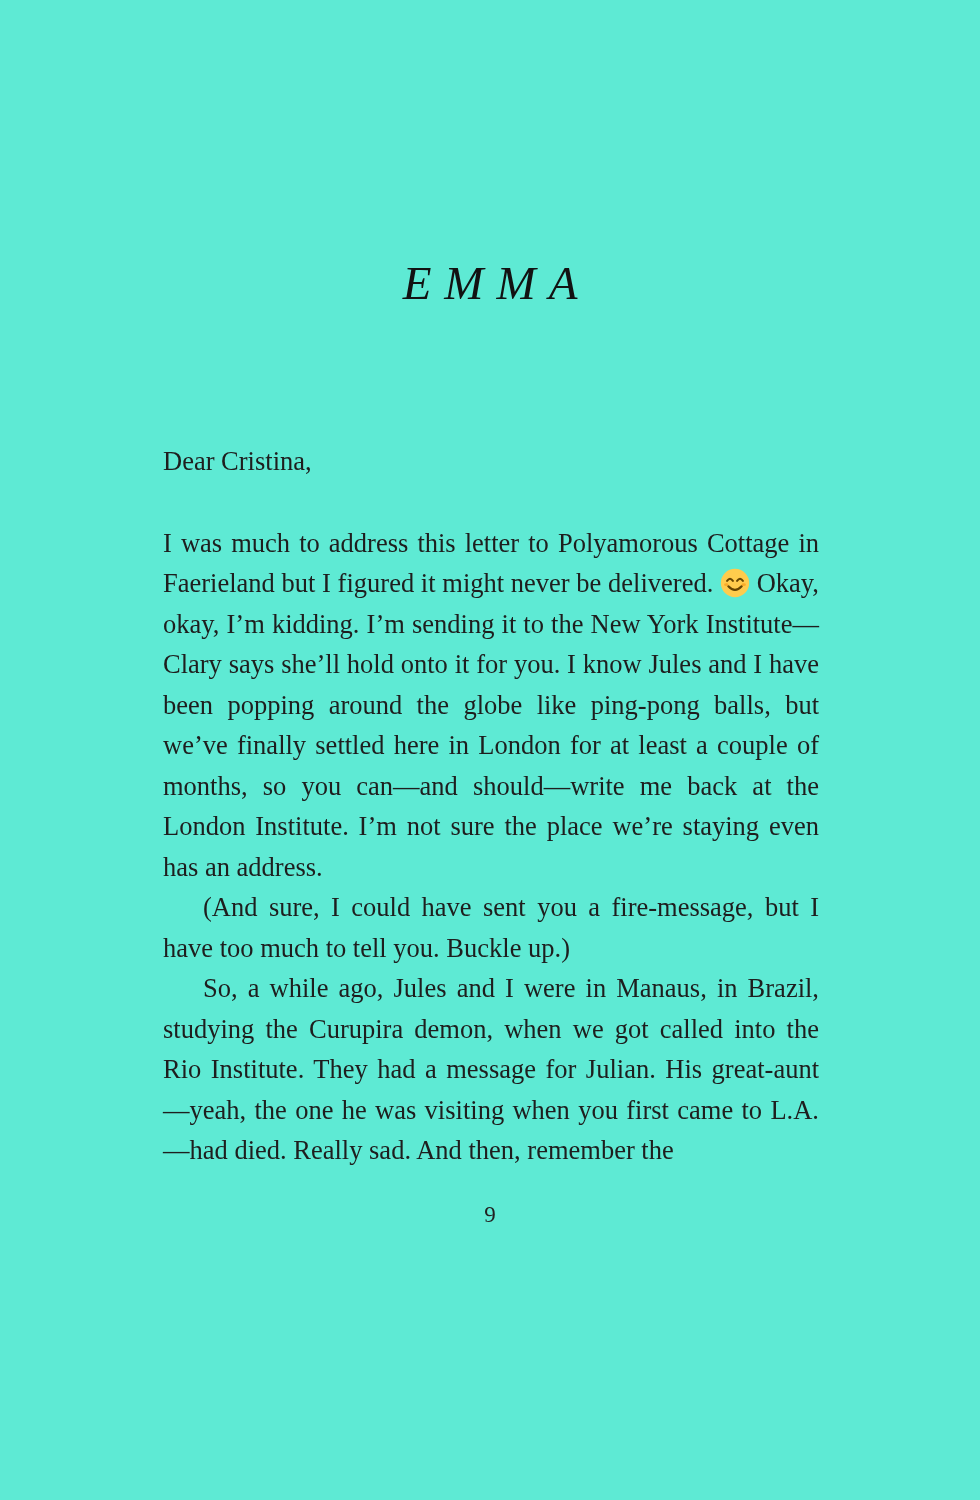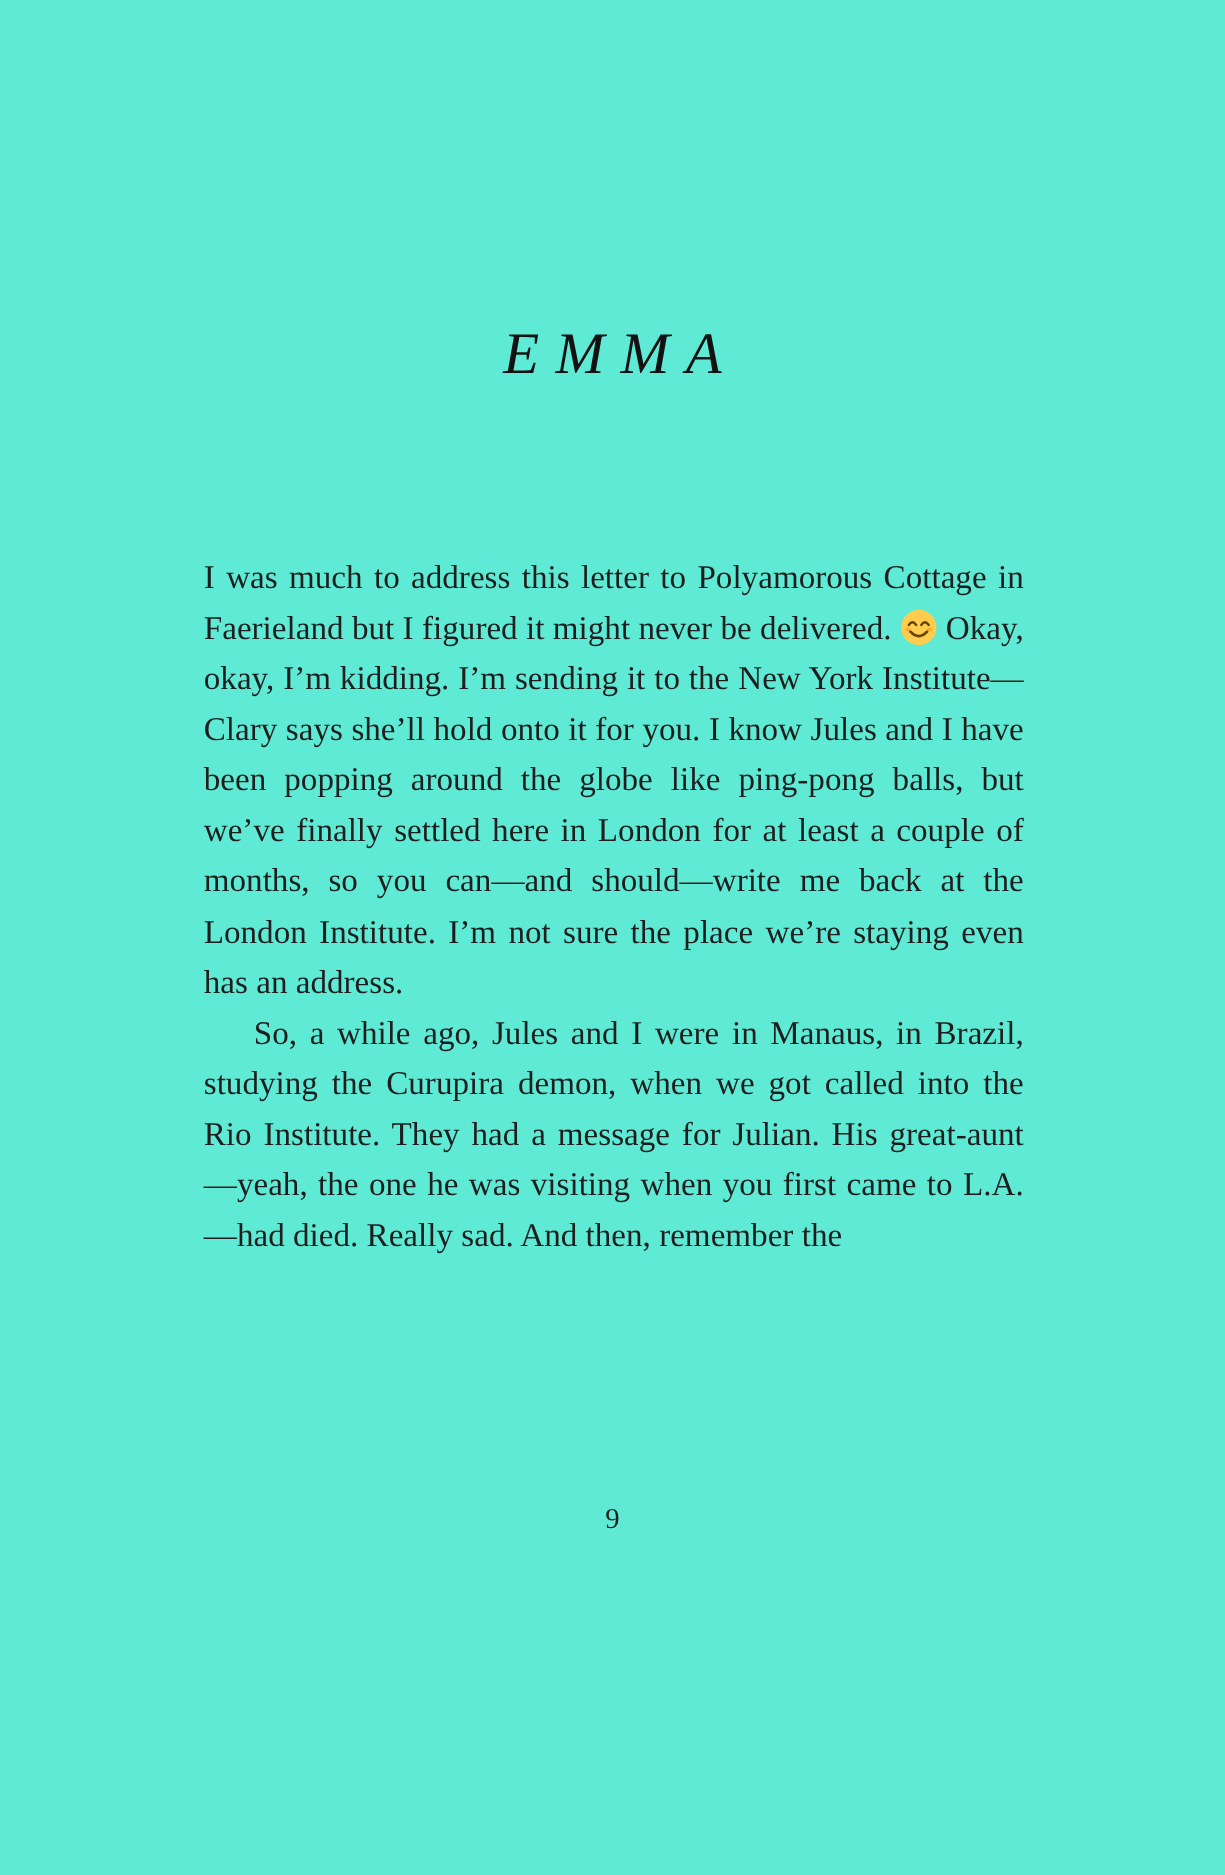--- a/index.html
+++ b/index.html
@@ -71,36 +71,38 @@
 </style>
 </head>
 <body>
 
 <div class="book-page">
 
   <h1 class="chapter-title">EMMA</h1>
 
   <div class="letter-body">
 
+    <p class="salutation">Dear Cristina,</p>
 
     <p class="para">
       <span>I was much to address this letter to Polyamorous Cottage in Faerieland but I figured it might never be delivered.</span>
       <span class="emoji-icon">
         <svg viewBox="0 0 36 36" xmlns="http://www.w3.org/2000/svg" aria-hidden="true">
           <circle cx="18" cy="18" r="17" fill="#ffcc4d"></circle>
           <path d="M8.5 15.5 q3.5 -5 7 0" stroke="#664500" stroke-width="2.4" fill="none" stroke-linecap="round"></path>
           <path d="M20.5 15.5 q3.5 -5 7 0" stroke="#664500" stroke-width="2.4" fill="none" stroke-linecap="round"></path>
           <path d="M10 22 q8 8.5 16 0" stroke="#664500" stroke-width="2.6" fill="none" stroke-linecap="round"></path>
           <ellipse cx="7.5" cy="20" rx="2.6" ry="1.7" fill="#f4900c" opacity="0.55"></ellipse>
           <ellipse cx="28.5" cy="20" rx="2.6" ry="1.7" fill="#f4900c" opacity="0.55"></ellipse>
         </svg>
       </span>
       <span>Okay, okay, I’m kidding. I’m sending it to the New York Institute—Clary says she’ll hold onto it for you. I know Jules and I have been popping around the globe like ping-pong balls, but we’ve finally settled here in London for at least a couple of months, so you can—and should—write me back at the London Institute. I’m not sure the place we’re staying even has an address.</span>
     </p>
 
+    <p class="para indent">(And sure, I could have sent you a fire-message, but I have too much to tell you. Buckle up.)</p>
 
     <p class="para indent">So, a while ago, Jules and I were in Manaus, in Brazil, studying the Curupira demon, when we got called into the Rio Institute. They had a message for Julian. His great-aunt—yeah, the one he was visiting when you first came to L.A.—had died. Really sad. And then, remember the</p>
 
   </div>
 
   <div class="page-number">9</div>
 
 </div>
 
 </body></html>

